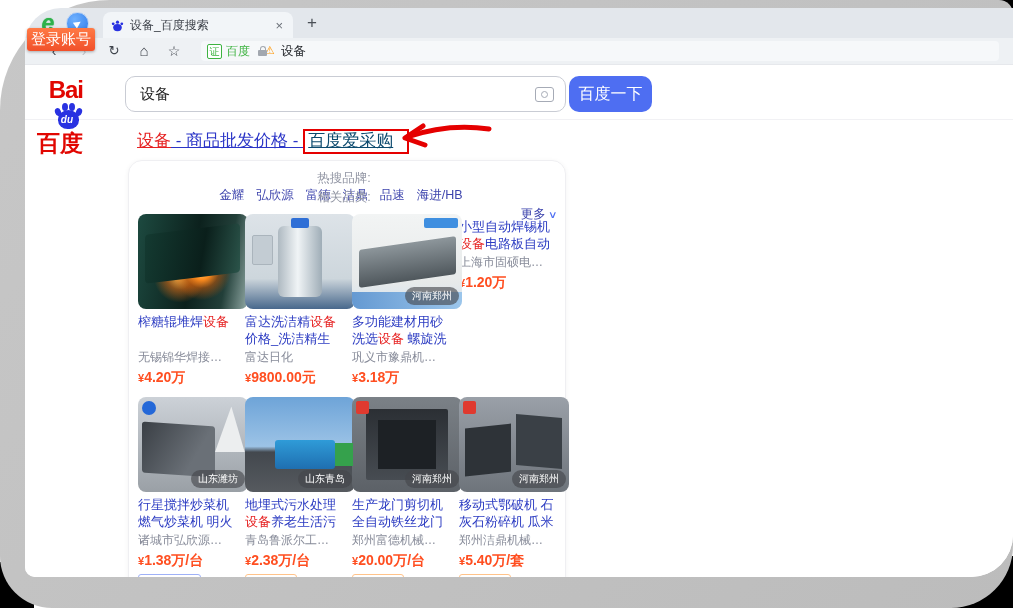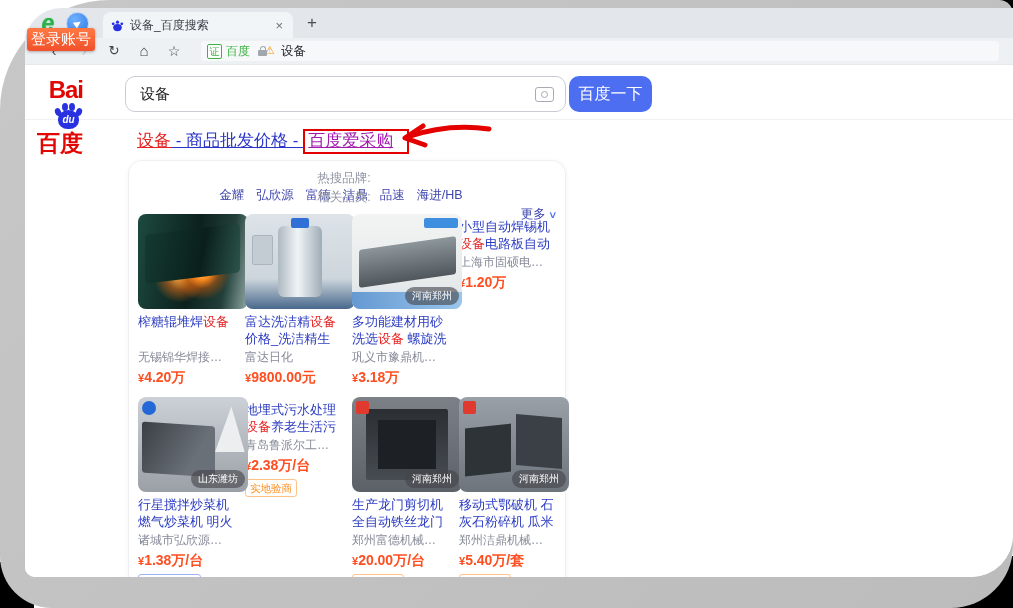--- a/index.html
+++ b/index.html
@@ -56,34 +56,34 @@
   .serp-header{position:relative;height:54px;border-bottom:1px solid #f1f1f4;}
   .baidu-logo{position:absolute;left:12px;top:12px;display:flex;align-items:flex-end;cursor:pointer;flex-direction:column;}
   .bai{font-size:24px;font-weight:800;color:#e10601;letter-spacing:-1px;line-height:26px;}
   .paw{position:relative;width:27px;height:27px;margin:0 1px;}
   .paw .palm{position:absolute;left:3px;top:7px;width:21px;height:19px;background:#2932e1;border-radius:50% 50% 46% 46%;}
   .paw .toe{position:absolute;background:#2932e1;border-radius:50%;}
   .paw .t1{left:0;top:5px;width:6px;height:8px;transform:rotate(-20deg);}
   .paw .t2{left:7px;top:0;width:6px;height:8px;}
   .paw .t3{left:14px;top:0;width:6px;height:8px;}
   .paw .t4{right:0;top:5px;width:6px;height:8px;transform:rotate(20deg);}
-  .paw .du{position:absolute;left:0;right:0;top:11px;text-align:center;color:#fff;font-size:10px;font-weight:700;font-style:italic;}
+  .paw .du{position:absolute;left:0;right:9px;top:11px;text-align:right;color:#fff;font-size:10px;font-weight:700;font-style:italic;}
   .cn{font-size:23px;font-weight:800;color:#e10601;line-height:26px;}
   .searchbox{position:absolute;left:100px;top:11px;width:441px;height:36px;}
   .searchbox input{width:100%;height:100%;box-sizing:border-box;border:1.5px solid #c9ccd4;border-radius:10px;
     padding:0 40px 0 14px;font-size:15px;color:#222;font-family:inherit;outline:none;}
   .cam{position:absolute;right:12px;top:11px;width:17px;height:13px;border:1.5px solid #a6abb6;border-radius:3px;cursor:pointer;}
   .cam::before{content:"";position:absolute;left:4.5px;top:2.5px;width:5px;height:5px;border:1.5px solid #a6abb6;border-radius:50%;}
   .search-btn{position:absolute;left:544px;top:11px;width:83px;height:36px;background:#4e6ef2;border:none;color:#fff;
     font-size:16px;border-radius:10px;cursor:pointer;font-family:inherit;}
 
   .result-title{margin:8px 0 0 112px;font-size:17px;height:25px;line-height:25px;white-space:nowrap;cursor:pointer;}
   .result-title .em{color:#e62121;text-decoration:underline;}
   .result-title .mid{color:#2b35c7;text-decoration:underline;}
-  .result-title .boxed{color:#a21caf;text-decoration:underline;border:2.5px solid #e50000;padding:0 14px 2px 3px;}
+  .result-title .boxed{color:#0c4a6e;text-decoration:underline;border:2.5px solid #e50000;padding:0 14px 2px 3px;}
   .arrow-svg{position:absolute;left:368px;top:56px;z-index:5;}
 
   .card{margin:7px 0 0 103px;width:438px;box-sizing:border-box;background:#fff;border:1px solid #efeff2;
     border-radius:14px;box-shadow:0 1px 5px rgba(0,0,0,.05);padding:9px 9px 10px;}
   .filter-row{display:flex;align-items:center;font-size:12.5px;height:19px;white-space:nowrap;flex-direction:column;}
   .flabel{color:#9195a3;margin-right:6px;flex:none;}
   .flink{color:#3d44ad;margin-right:12px;cursor:pointer;}
   .more{margin-left:auto;color:#3d44ad;cursor:pointer;display:flex;align-items:center;}
   .chev{color:#4e6ef2;font-size:10px;margin-left:3px;transform:scaleX(1.3);}
 
@@ -281,20 +281,24 @@
       <div class="mach"></div>
       <span class="chip">山东潍坊</span>
     </div>
     <div class="ptitle"><span>行星搅拌炒菜机 燃气炒菜机 明火爆...</span></div>
     <div class="pcompany">诸城市弘欣源食品...</div>
     <div class="pprice"><span class="yen">¥</span><span class="pval">1.38万/台</span></div>
     <span class="pbadge blue">真实性认证</span>
   </div>
 
   <div class="pcard">
+    <div class="photo p6">
+      <div class="mach"></div>
+      <span class="chip">山东青岛</span>
+    </div>
     <div class="ptitle"><span>地埋式污水处理</span><span class="em">设备</span><span>养老生活污水处...</span></div>
     <div class="pcompany">青岛鲁派尔工业装...</div>
     <div class="pprice"><span class="yen">¥</span><span class="pval">2.38万/台</span></div>
     <span class="pbadge orange">实地验商</span>
   </div>
 
   <div class="pcard">
     <div class="photo p7">
       <div class="mach"></div>
       <span class="chip">河南郑州</span>

